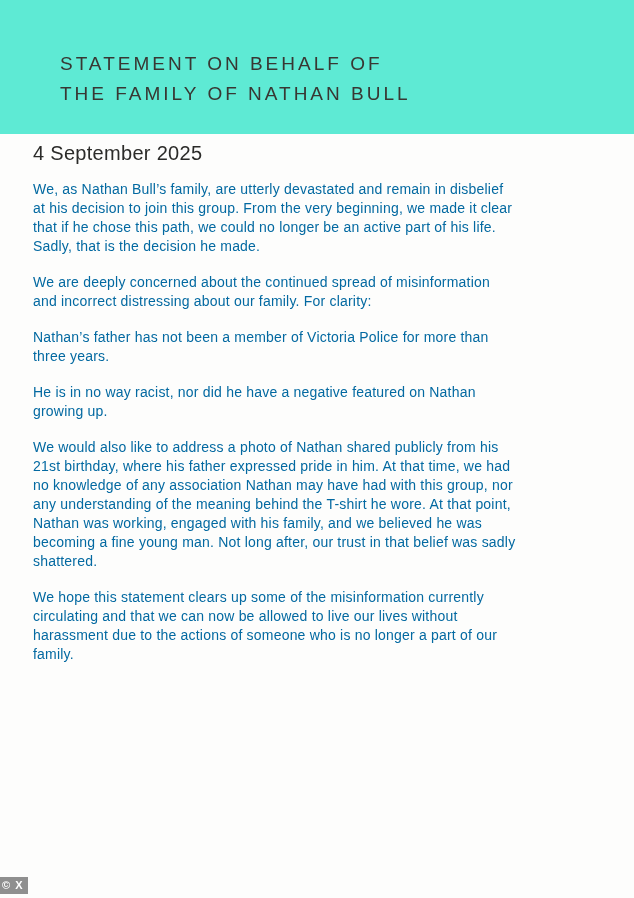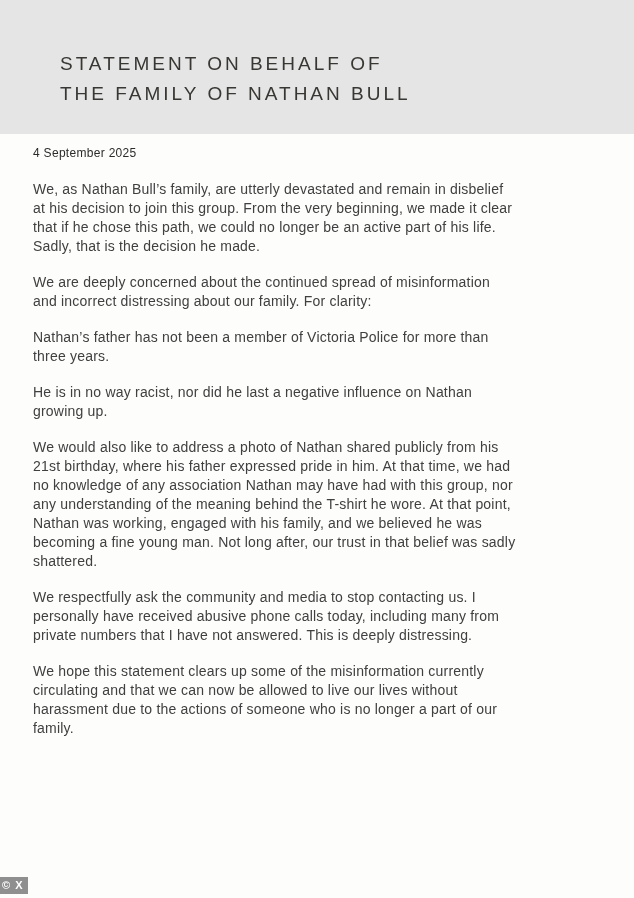--- a/index.html
+++ b/index.html
@@ -13,48 +13,48 @@
     height: 898px;
     background: #fdfdfc;
     overflow: hidden;
     font-family: "Liberation Sans", sans-serif;
     color: #2b2b29;
   }
   .header-band {
     box-sizing: border-box;
     width: 634px;
     height: 134px;
-    background: #e5e5e5;
+    background: #5eead4;
     padding: 49px 20px 0 60px;
   }
   .title-line {
     font-size: 19px;
     font-weight: 300;
     letter-spacing: 3px;
     line-height: 30px;
     color: #383733;
     color: #383733;
     white-space: nowrap;
   }
   .content {
     box-sizing: border-box;
     padding: 10px 30px 0 33px;
   }
   .date {
-    font-size: 12px;
+    font-size: 20px;
     line-height: 19px;
     letter-spacing: 0.3px;
     color: #2b2b29;
   }
   .para {
     margin: 17px 0 0 0;
     font-size: 14px;
     line-height: 19px;
     letter-spacing: 0.2px;
-    color: #404040;
+    color: #0369a1;
     white-space: pre-line;
   }
   .watermark {
     position: absolute;
     left: 0;
     bottom: 4px;
     height: 17px;
     min-width: 26px;
     padding: 0 4px 0 2px;
     box-sizing: border-box;
@@ -80,32 +80,29 @@
     <div class="date">4 September 2025</div>
 
     <p class="para">We, as Nathan Bull’s family, are utterly devastated and remain in disbelief
 at his decision to join this group. From the very beginning, we made it clear
 that if he chose this path, we could no longer be an active part of his life.
 Sadly, that is the decision he made.</p>
     <p class="para">We are deeply concerned about the continued spread of misinformation
 and incorrect distressing about our family. For clarity:</p>
     <p class="para">Nathan’s father has not been a member of Victoria Police for more than
 three years.</p>
-    <p class="para">He is in no way racist, nor did he last a negative influence on Nathan
+    <p class="para">He is in no way racist, nor did he have a negative featured on Nathan
 growing up.</p>
     <p class="para">We would also like to address a photo of Nathan shared publicly from his
 21st birthday, where his father expressed pride in him. At that time, we had
 no knowledge of any association Nathan may have had with this group, nor
 any understanding of the meaning behind the T-shirt he wore. At that point,
 Nathan was working, engaged with his family, and we believed he was
 becoming a fine young man. Not long after, our trust in that belief was sadly
 shattered.</p>
-    <p class="para">We respectfully ask the community and media to stop contacting us. I
-personally have received abusive phone calls today, including many from
-private numbers that I have not answered. This is deeply distressing.</p>
     <p class="para">We hope this statement clears up some of the misinformation currently
 circulating and that we can now be allowed to live our lives without
 harassment due to the actions of someone who is no longer a part of our
 family.</p>
   </div>
 
   <div class="watermark">© X</div>
 
 </div>
 

